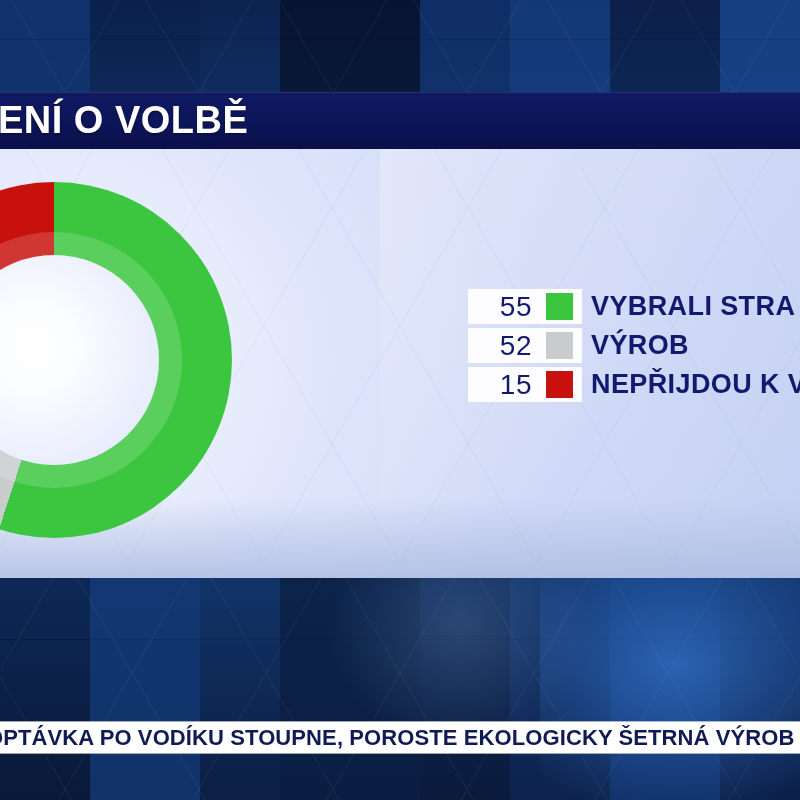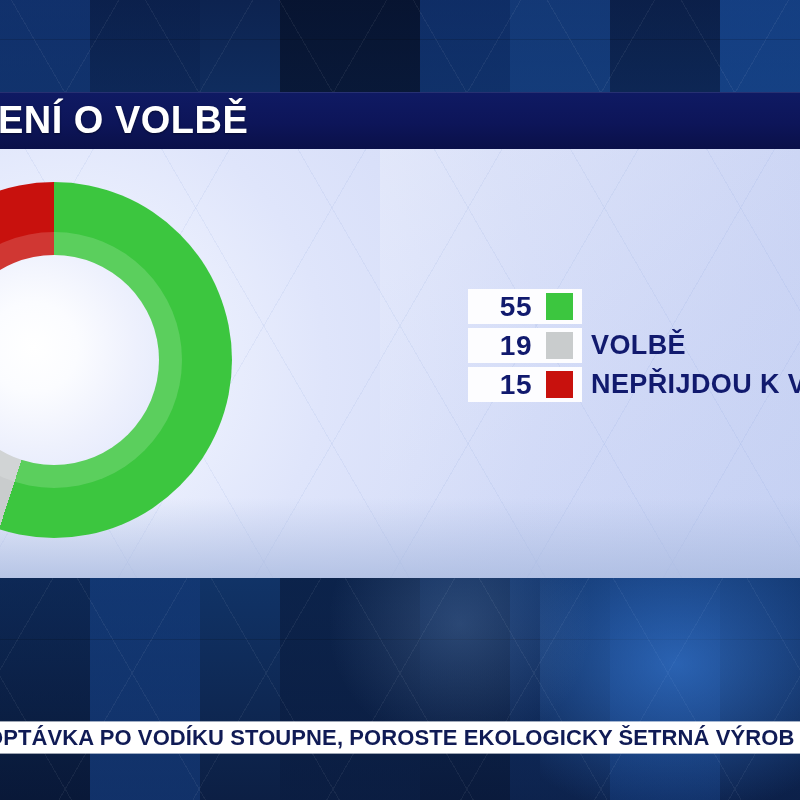--- a/index.html
+++ b/index.html
@@ -96,21 +96,21 @@
     position:relative;height:35px;margin-bottom:4px;
     display:flex;align-items:center;
   }
   .legend-row .row-bg{
     position:absolute;left:0;top:0;width:114px;height:35px;
     background:#fdfdff;
   }
   .legend-value{
     position:relative;z-index:2;
     width:64px;text-align:right;
-    color:#111a6e;font-size:28px;font-weight:bold;
+    color:#111a6e;font-size:28px;font-weight:normal;
     letter-spacing:.5px;
   }
   .legend-swatch{
     position:relative;z-index:2;
     width:27px;height:27px;margin-left:14px;flex:0 0 auto;
   }
   .legend-label{
     position:relative;z-index:2;
     margin-left:18px;white-space:nowrap;
     color:#111a6e;font-size:27px;font-weight:bold;letter-spacing:.4px;
@@ -160,27 +160,28 @@
     <div class="donut-inner-shade"></div>
     <div class="donut-hole"></div>
   </div>
 
   <div id="legend">
 
     <div class="legend-row">
       <div class="row-bg"></div>
       <span class="legend-value">55</span>
       <span class="legend-swatch" style="background:#3cc63f"></span>
+      <span class="legend-label">VYBRALI STRA</span>
     </div>
 
     <div class="legend-row">
       <div class="row-bg"></div>
-      <span class="legend-value">19</span>
+      <span class="legend-value">52</span>
       <span class="legend-swatch" style="background:#c9cccd"></span>
-      <span class="legend-label">VOLBĚ</span>
+      <span class="legend-label">VÝROB</span>
     </div>
 
     <div class="legend-row">
       <div class="row-bg"></div>
       <span class="legend-value">15</span>
       <span class="legend-swatch" style="background:#c8110d"></span>
       <span class="legend-label">NEPŘIJDOU K V</span>
     </div>
 
   </div>

